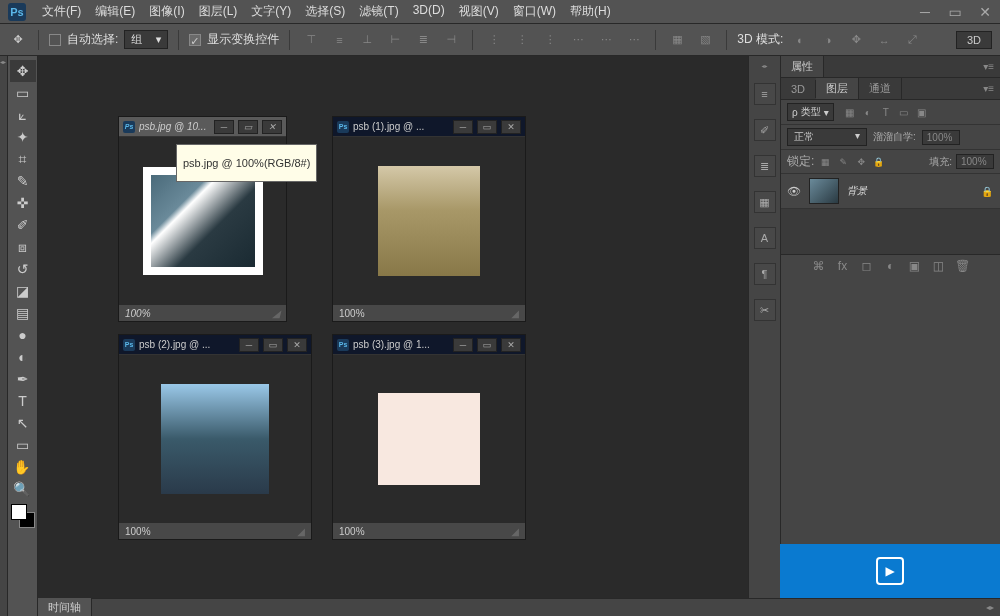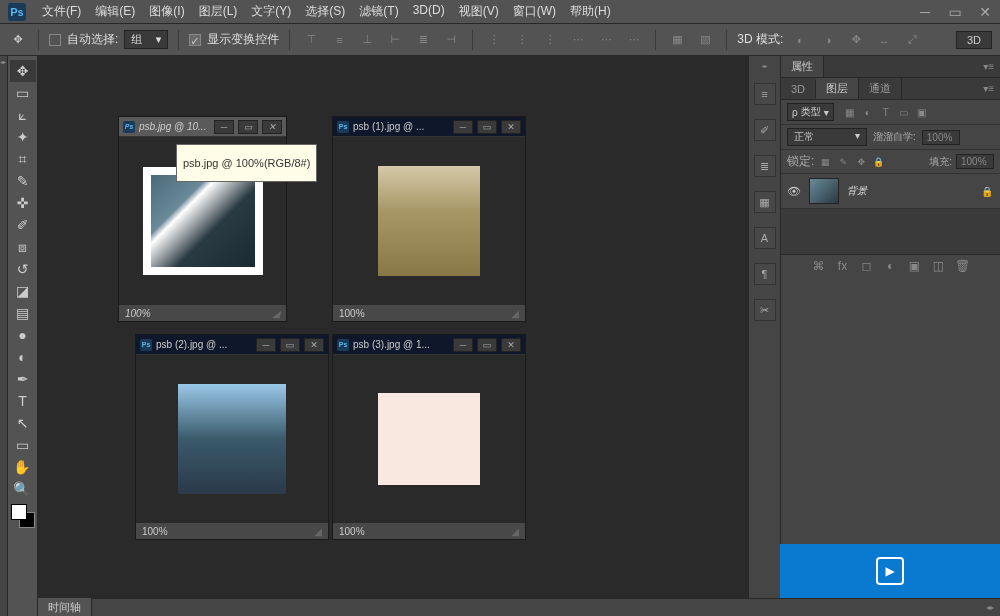--- a/index.html
+++ b/index.html
@@ -272,21 +272,21 @@
       </div>
       <div class="doc-canvas">
         <div class="thumb th2"></div>
       </div>
       <div class="doc-status">
         <span>100%</span>
         <span class="doc-status-handle">◢</span>
       </div>
     </div>
 
-    <div class="doc-window" style="left:80px; top:278px; width:194px; height:206px;margin-left:17px;">
+    <div class="doc-window" style="left:80px; top:278px; width:194px; height:206px;">
       <div class="doc-titlebar">
         <div class="doc-ps-icon">Ps</div>
         <div class="doc-title">psb (2).jpg @ ...</div>
         <div class="doc-btn">─</div>
         <div class="doc-btn">▭</div>
         <div class="doc-btn">✕</div>
       </div>
       <div class="doc-canvas">
         <div class="thumb th3"></div>
       </div>

